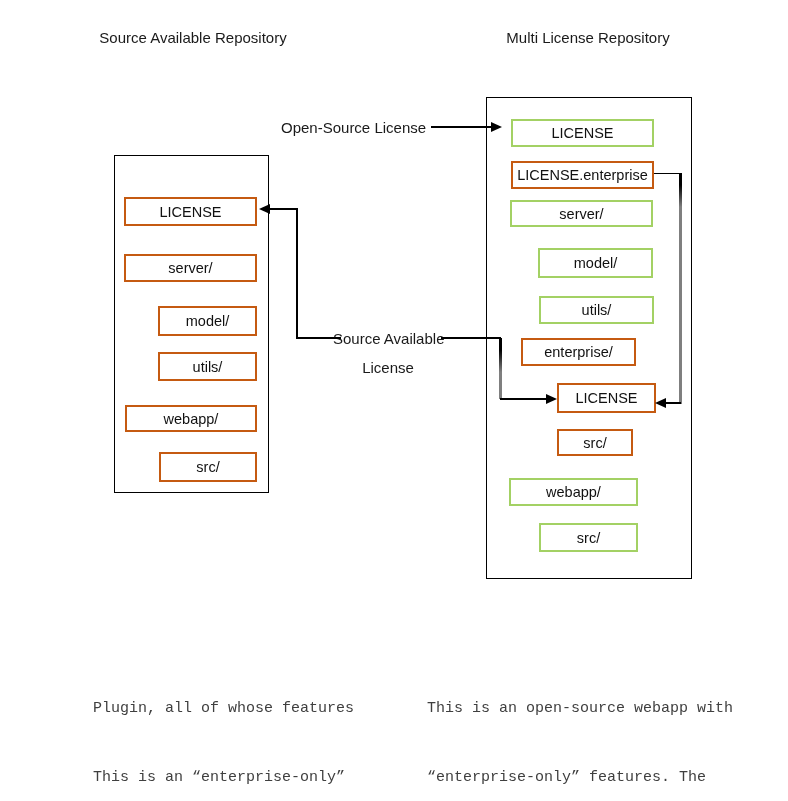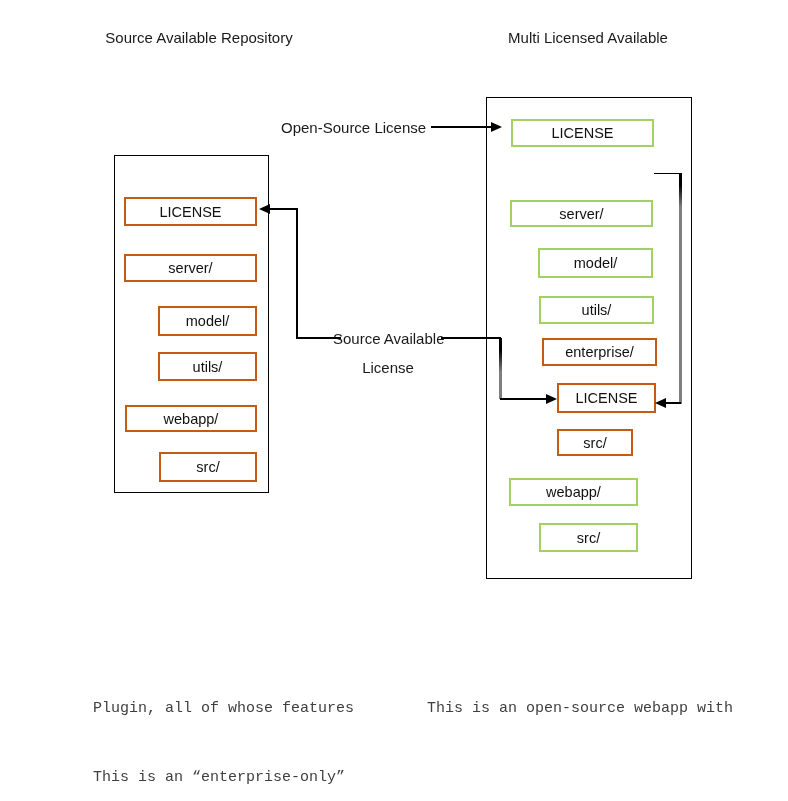--- a/index.html
+++ b/index.html
@@ -31,37 +31,38 @@
   .note{
     position:absolute;font-family:"Liberation Mono",monospace;font-size:15px;
     line-height:23.3px;color:var(--note_text);white-space:pre;
   }
 </style>
 </head>
 <body>
 
 <div class="canvas">
 
-  <div class="title" style="left:99px;top:29px;width:200px;">Source Available Repository</div>
-  <div class="title" style="left:488px;top:29px;width:200px;">Multi Licensed Available</div>
+  <div class="title" style="left:93px;top:29px;width:200px;">Source Available Repository</div>
+  <div class="title" style="left:488px;top:29px;width:200px;">Multi License Repository</div>
 
   <div class="repo" style="left:114px;top:155px;width:153px;height:336px;"></div>
   <div class="filebox" style="left:124px;top:197px;width:129px;height:25px;" data-c="orange">LICENSE</div>
   <div class="filebox" style="left:124px;top:254px;width:129px;height:24px;" data-c="orange">server/</div>
   <div class="filebox" style="left:158px;top:306px;width:95px;height:26px;" data-c="orange">model/</div>
   <div class="filebox" style="left:158px;top:352px;width:95px;height:25px;" data-c="orange">utils/</div>
   <div class="filebox" style="left:125px;top:405px;width:128px;height:23px;" data-c="orange">webapp/</div>
   <div class="filebox" style="left:159px;top:452px;width:94px;height:26px;" data-c="orange">src/</div>
 
   <div class="repo" style="left:486px;top:97px;width:204px;height:480px;"></div>
   <div class="filebox" style="left:511px;top:119px;width:139px;height:24px;" data-c="green">LICENSE</div>
+  <div class="filebox" style="left:511px;top:161px;width:139px;height:24px;" data-c="orange">LICENSE.enterprise</div>
   <div class="filebox" style="left:510px;top:200px;width:139px;height:23px;" data-c="green">server/</div>
   <div class="filebox" style="left:538px;top:248px;width:111px;height:26px;" data-c="green">model/</div>
   <div class="filebox" style="left:539px;top:296px;width:111px;height:24px;" data-c="green">utils/</div>
-  <div class="filebox" style="left:542px;top:338px;width:111px;height:24px;" data-c="orange">enterprise/</div>
+  <div class="filebox" style="left:521px;top:338px;width:111px;height:24px;" data-c="orange">enterprise/</div>
   <div class="filebox" style="left:557px;top:383px;width:95px;height:26px;" data-c="orange">LICENSE</div>
   <div class="filebox" style="left:557px;top:429px;width:72px;height:23px;" data-c="orange">src/</div>
   <div class="filebox" style="left:509px;top:478px;width:125px;height:24px;" data-c="green">webapp/</div>
   <div class="filebox" style="left:539px;top:523px;width:95px;height:25px;" data-c="green">src/</div>
 
   <div class="lbl" style="left:281px;top:119px;width:140px;text-align:left;">Open-Source License</div>
   <div class="lbl" style="left:333px;top:330px;width:110px;text-align:center;">Source Available</div>
   <div class="lbl" style="left:333px;top:359px;width:110px;text-align:center;">License</div>
 
   <div class="line" style="left:431px;top:126.4px;width:61px;height:1.6px;"></div>
@@ -82,18 +83,19 @@
   <div class="line" style="left:665px;top:402.4px;width:16px;height:1.6px;"></div>
   <div class="arrow left" style="left:655px;top:398px;"></div>
 
   <div class="note" style="left:93px;top:650px;">
     <div>Plugin, all of whose features</div>
     <div>This is an “enterprise-only”</div>
     
   </div>
   <div class="note" style="left:427px;top:650px;">
     <div>This is an open-source webapp with</div>
+    <div>“enterprise-only” features. The</div>
     
     
     
   </div>
 
 </div>
 
 </body></html>

